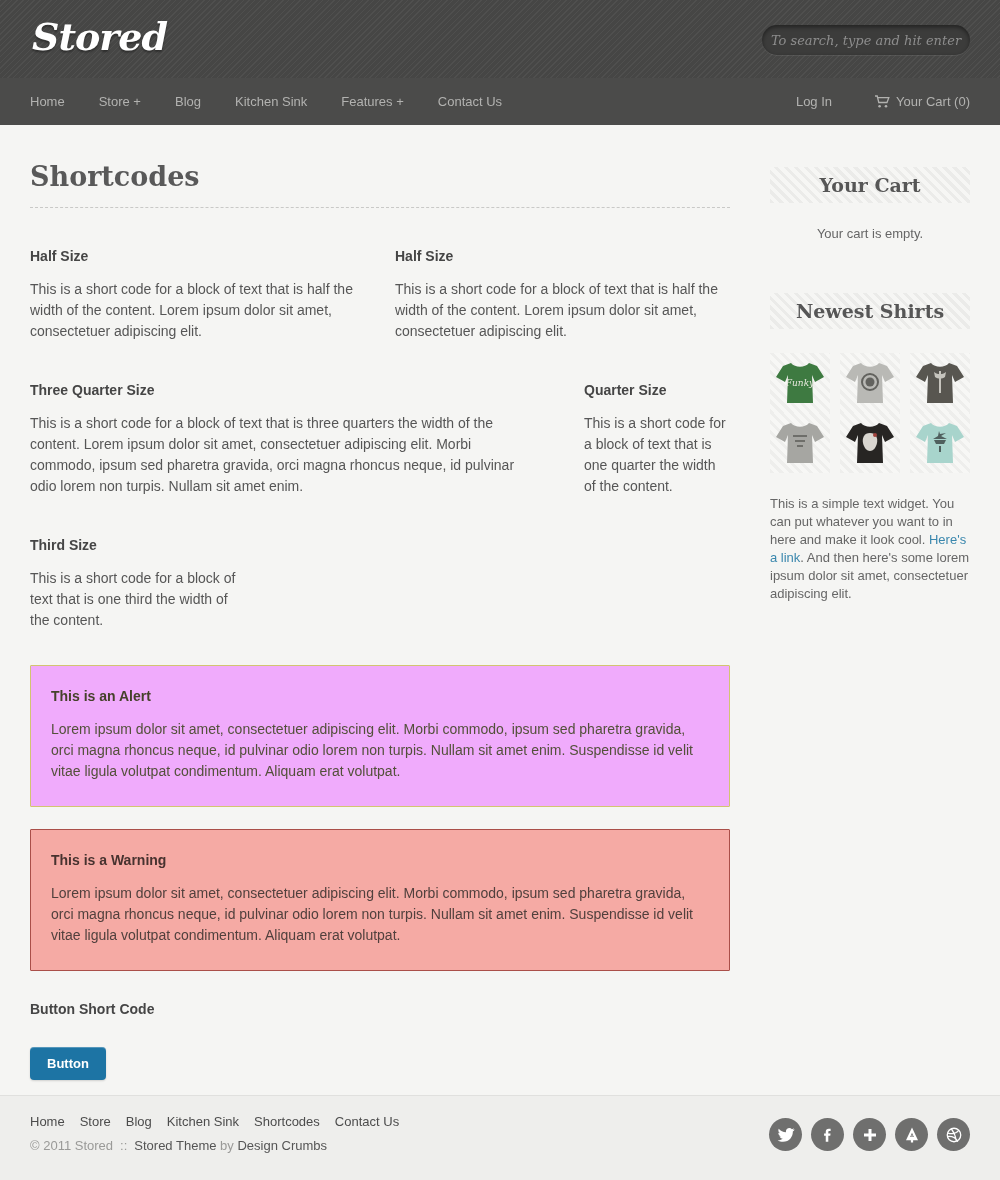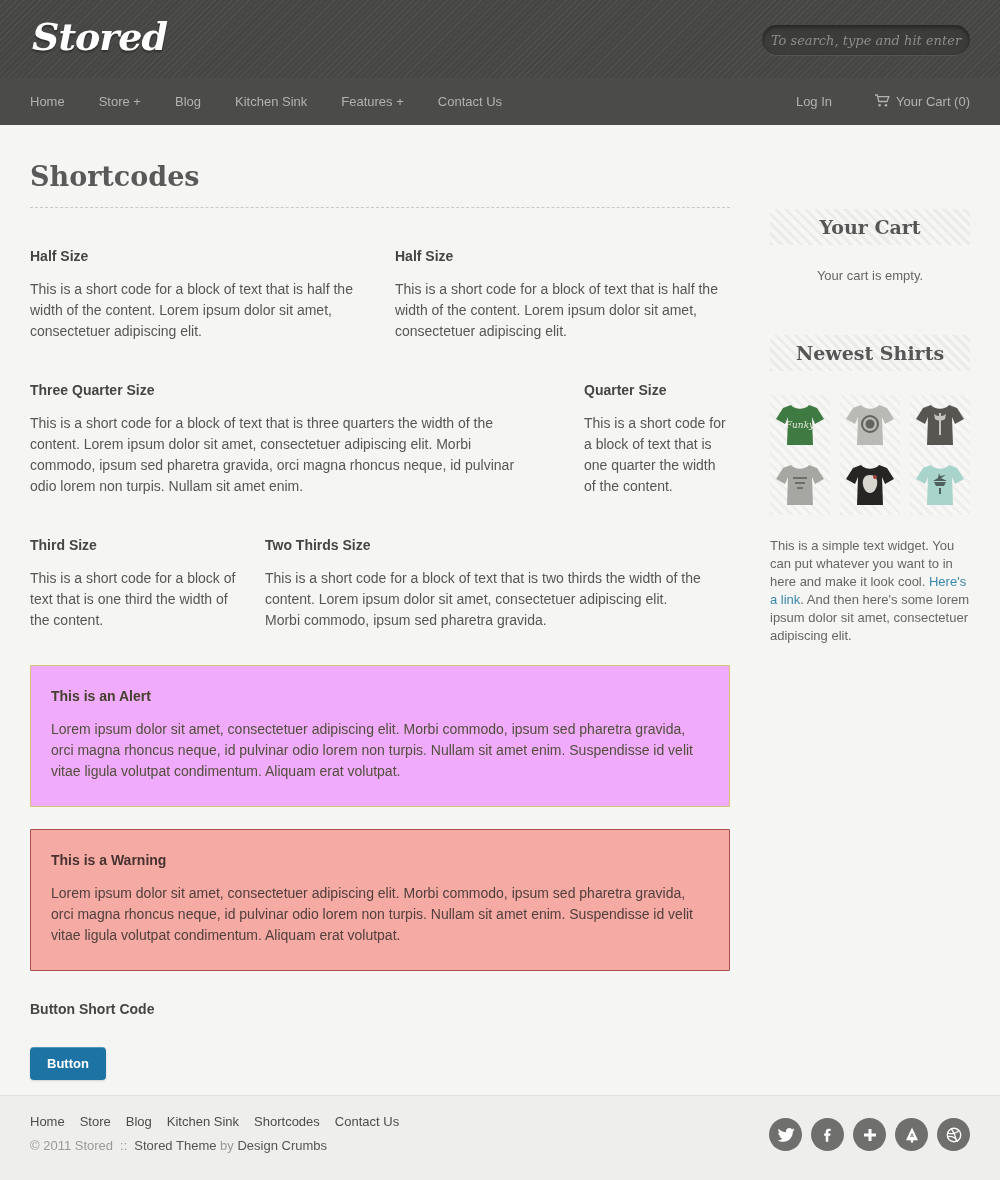--- a/index.html
+++ b/index.html
@@ -44,32 +44,32 @@
   .navbar {
     height: 47px;
     background: #4b4b4a;
     display: flex; align-items: center;
     padding: 0 30px;
     font-size: 13px;
   }
   .nav-left { display: flex; gap: 34px; }
   .nav-right { margin-left: auto; display: flex; gap: 42px; align-items: center; }
   .nav-link { color: #b2b2b0; cursor: pointer; text-decoration: none; }
-  .cart-link { display: flex; align-items: flex-start; gap: 6px; color: #b2b2b0; cursor: pointer; }
+  .cart-link { display: flex; align-items: flex-end; gap: 6px; color: #b2b2b0; cursor: pointer; }
   .cart-icon svg { display: block; }
   
   .wrap {
     display: flex;
     padding: 0 30px;
     gap: 40px;
     min-height: 970px;
     align-items: flex-start;
   }
   .main { width: 700px; }
-  .sidebar { width: 200px; margin-top: 42px; }
+  .sidebar { width: 200px; }
   
   .page-title {
     margin-top: 36px;
     font-family: "DejaVu Serif", serif;
     font-weight: bold; font-size: 27px;
     color: #595959;
     padding-bottom: 15px;
     border-bottom: 1px dashed #c9c9c7;
   }
   .row { display: flex; margin-top: 40px; }
@@ -221,24 +221,20 @@
         <div class="sc-title">Quarter Size</div>
         <p class="sc-body">This is a short code for a block of text that is one quarter the width of the content.</p>
       </div>
     </div>
 
     <div class="row row-thirds">
       <div class="col-third">
         <div class="sc-title">Third Size</div>
         <p class="sc-body">This is a short code for a block of text that is one third the width of the content.</p>
       </div>
-      <div class="col-twothirds">
-        <div class="sc-title">Two Thirds Size</div>
-        <p class="sc-body">This is a short code for a block of text that is two thirds the width of the content. Lorem ipsum dolor sit amet, consectetuer adipiscing elit. Morbi commodo, ipsum sed pharetra gravida.</p>
-      </div>
     </div>
 
     <div class="alert-box">
       <div class="sc-title">This is an Alert</div>
       <p class="sc-body">Lorem ipsum dolor sit amet, consectetuer adipiscing elit. Morbi commodo, ipsum sed pharetra gravida, orci magna rhoncus neque, id pulvinar odio lorem non turpis. Nullam sit amet enim. Suspendisse id velit vitae ligula volutpat condimentum. Aliquam erat volutpat.</p>
     </div>
 
     <div class="warning-box">
       <div class="sc-title">This is a Warning</div>
       <p class="sc-body">Lorem ipsum dolor sit amet, consectetuer adipiscing elit. Morbi commodo, ipsum sed pharetra gravida, orci magna rhoncus neque, id pulvinar odio lorem non turpis. Nullam sit amet enim. Suspendisse id velit vitae ligula volutpat condimentum. Aliquam erat volutpat.</p>

